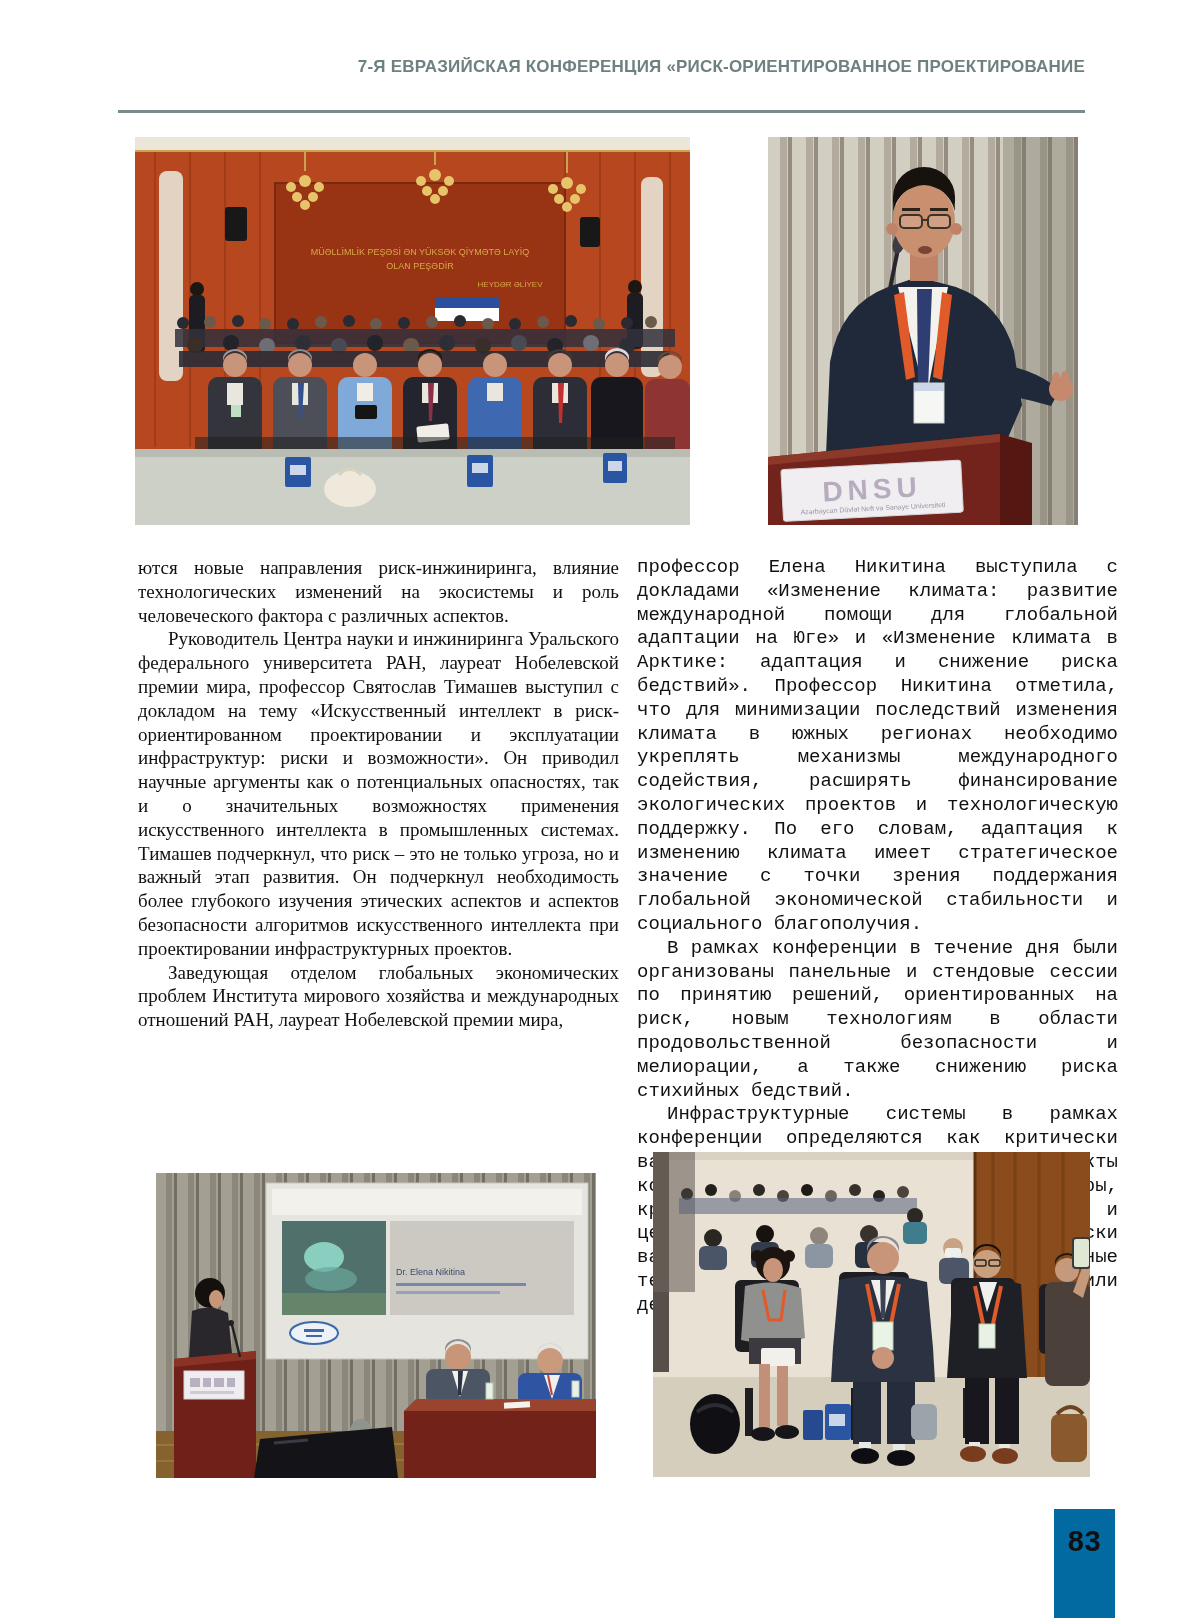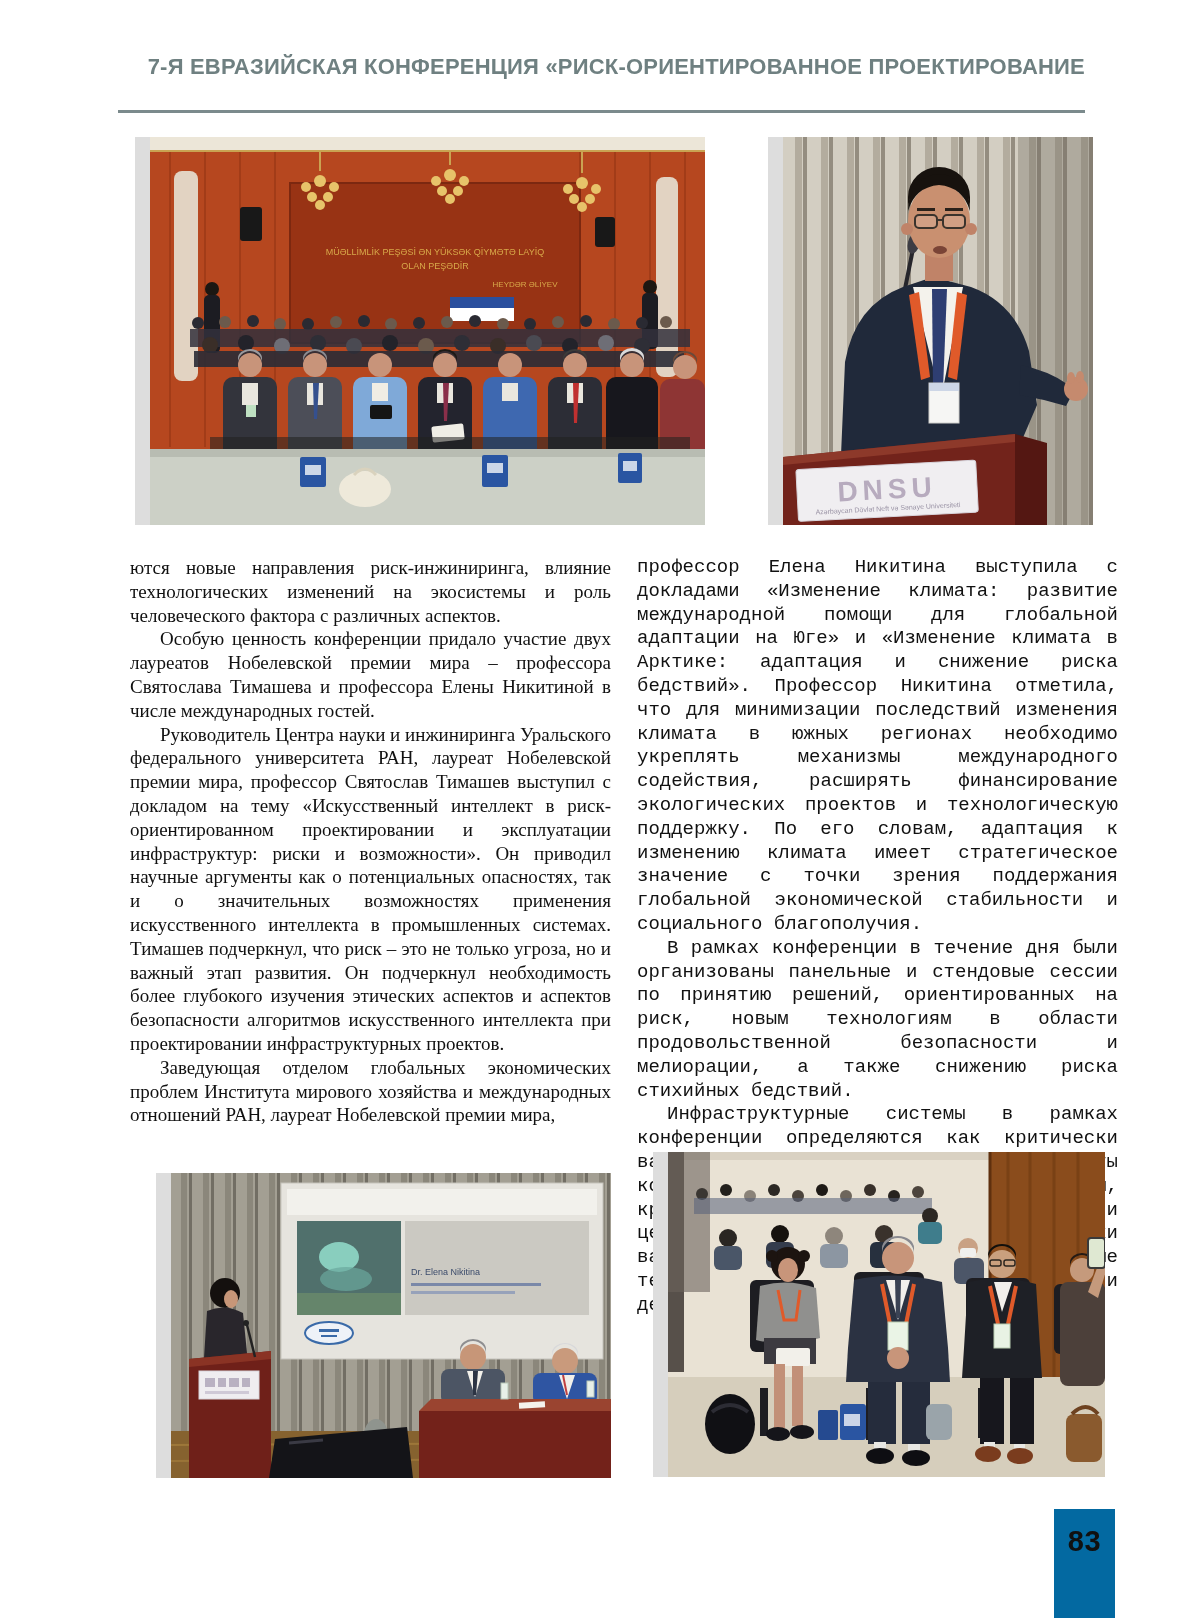--- a/index.html
+++ b/index.html
@@ -1,32 +1,32 @@
 <!DOCTYPE html>
 <html lang="ru"><head>
 <meta charset="utf-8">
 <style>
   html,body{margin:0;padding:0;background:#ffffff;}
   .page{position:relative;width:1200px;height:1618px;background:#ffffff;overflow:hidden;
         font-family:"Liberation Serif",serif;}
   .header{position:absolute;top:56px;left:120px;right:115px;text-align:right;
-          font-family:"Liberation Sans",sans-serif;font-weight:bold;font-size:22px;
+          font-family:"Liberation Sans",sans-serif;font-weight:bold;font-size:17px;
           line-height:22px;color:#6f8081;letter-spacing:0.2px;}
   .rule{position:absolute;top:110px;left:118px;right:115px;height:3px;background:#7b8a8c;}
-  .photo{position:absolute;overflow:hidden;background:#ddd;padding-left:15px;}
+  .photo{position:absolute;overflow:hidden;background:#ddd;}
   .photo svg{display:block;width:100%;height:100%;}
   .photo-tl{left:135px;top:137px;width:555px;height:388px;}
   .photo-tr{left:768px;top:137px;width:310px;height:388px;}
   .photo-bl{left:140px;top:1157px;width:440px;height:305px;}
   .photo-br{left:653px;top:1152px;width:437px;height:325px;}
   .col{position:absolute;top:556px;width:481px;text-align:justify;font-size:19px;
        line-height:23.8px;color:#111;hyphens:auto;-webkit-hyphens:auto;}
   .col p{margin:0;}
   .col p.ind{text-indent:30px;}
-  .col-left{left:130px;}
+  .col-left{left:138px;}
   .col-right{left:637px;font-family:Liberation Mono, monospace;}
   .pagebox{position:absolute;left:1054px;top:1509px;width:61px;height:109px;background:#0369a1;}
   .pagebox span{display:block;text-align:center;margin-top:16px;
         font-family:"Liberation Sans",sans-serif;font-weight:bold;font-size:29px;
         color:#101010;letter-spacing:0.5px;}
 </style>
 </head>
 <body>
 
 <div class="page">
@@ -265,21 +265,20 @@
           <rect x="14" y="328" width="180" height="52" rx="3" fill="#f0eef1" stroke="#d9d5dc"></rect>
           <text x="104" y="362" text-anchor="middle" font-family="Liberation Sans, sans-serif" font-weight="bold" font-size="28" letter-spacing="5" fill="#b7abbe">DNSU</text>
           <text x="104" y="374" text-anchor="middle" font-family="Liberation Sans, sans-serif" font-size="7" fill="#9b94a6">Azərbaycan Dövlət Neft və Sənaye Universiteti</text>
         </g>
       </g>
     </svg>
   </figure>
 
   <section class="col col-left">
     <p lang="ru">ются новые направления риск-инжиниринга, влияние технологических изменений на экосистемы и роль человеческого фактора с различных аспектов.</p>
-    <p lang="ru" class="ind">Особую ценность конференции придало участие двух лауреатов Нобелевской премии мира – профессора Святослава Тимашева и профессора Елены Никитиной в числе международных гостей.</p>
     <p lang="ru" class="ind">Руководитель Центра науки и инжиниринга Уральского федерального университета РАН, лауреат Нобелевской премии мира, профессор Святослав Тимашев выступил с докладом на тему «Искусственный интеллект в риск-ориентированном проектировании и эксплуатации инфраструктур: риски и возможности». Он приводил научные аргументы как о потенциальных опасностях, так и о значительных возможностях применения искусственного интеллекта в промышленных системах. Тимашев подчеркнул, что риск – это не только угроза, но и важный этап развития. Он подчеркнул необходимость более глубокого изучения этических аспектов и аспектов безопасности алгоритмов искусственного интеллекта при проектировании инфраструктурных проектов.</p>
     <p lang="ru" class="ind">Заведующая отделом глобальных экономических проблем Института мирового хозяйства и международных отношений РАН, лауреат Нобелевской премии мира,</p>
   </section>
   <section class="col col-right">
     <p lang="ru">профессор Елена Никитина выступила с докладами «Изменение климата: развитие международной помощи для глобальной адаптации на Юге» и «Изменение климата в Арктике: адаптация и снижение риска бедствий». Профессор Никитина отметила, что для минимизации последствий изменения климата в южных регионах необходимо укреплять механизмы международного содействия, расширять финансирование экологических проектов и технологическую поддержку. По его словам, адаптация к изменению климата имеет стратегическое значение с точки зрения поддержания глобальной экономической стабильности и социального благополучия.</p>
     <p lang="ru" class="ind">В рамках конференции в течение дня были организованы панельные и стендовые сессии по принятию решений, ориентированных на риск, новым технологиям в области продовольственной безопасности и мелиорации, а также снижению риска стихийных бедствий.</p>
     <p lang="ru" class="ind">Инфраструктурные системы в рамках конференции определяются как критически важные физические объекты, объекты коммунальной и оборонной инфраструктуры, критически важные промышленные активы и цепочки поставок, а также критически важные информационно-коммуникационные технологии и сети, разрушение или деградация которых или недоступность</p>
   </section>
 
   <figure class="photo photo-bl" style="margin:16px">

